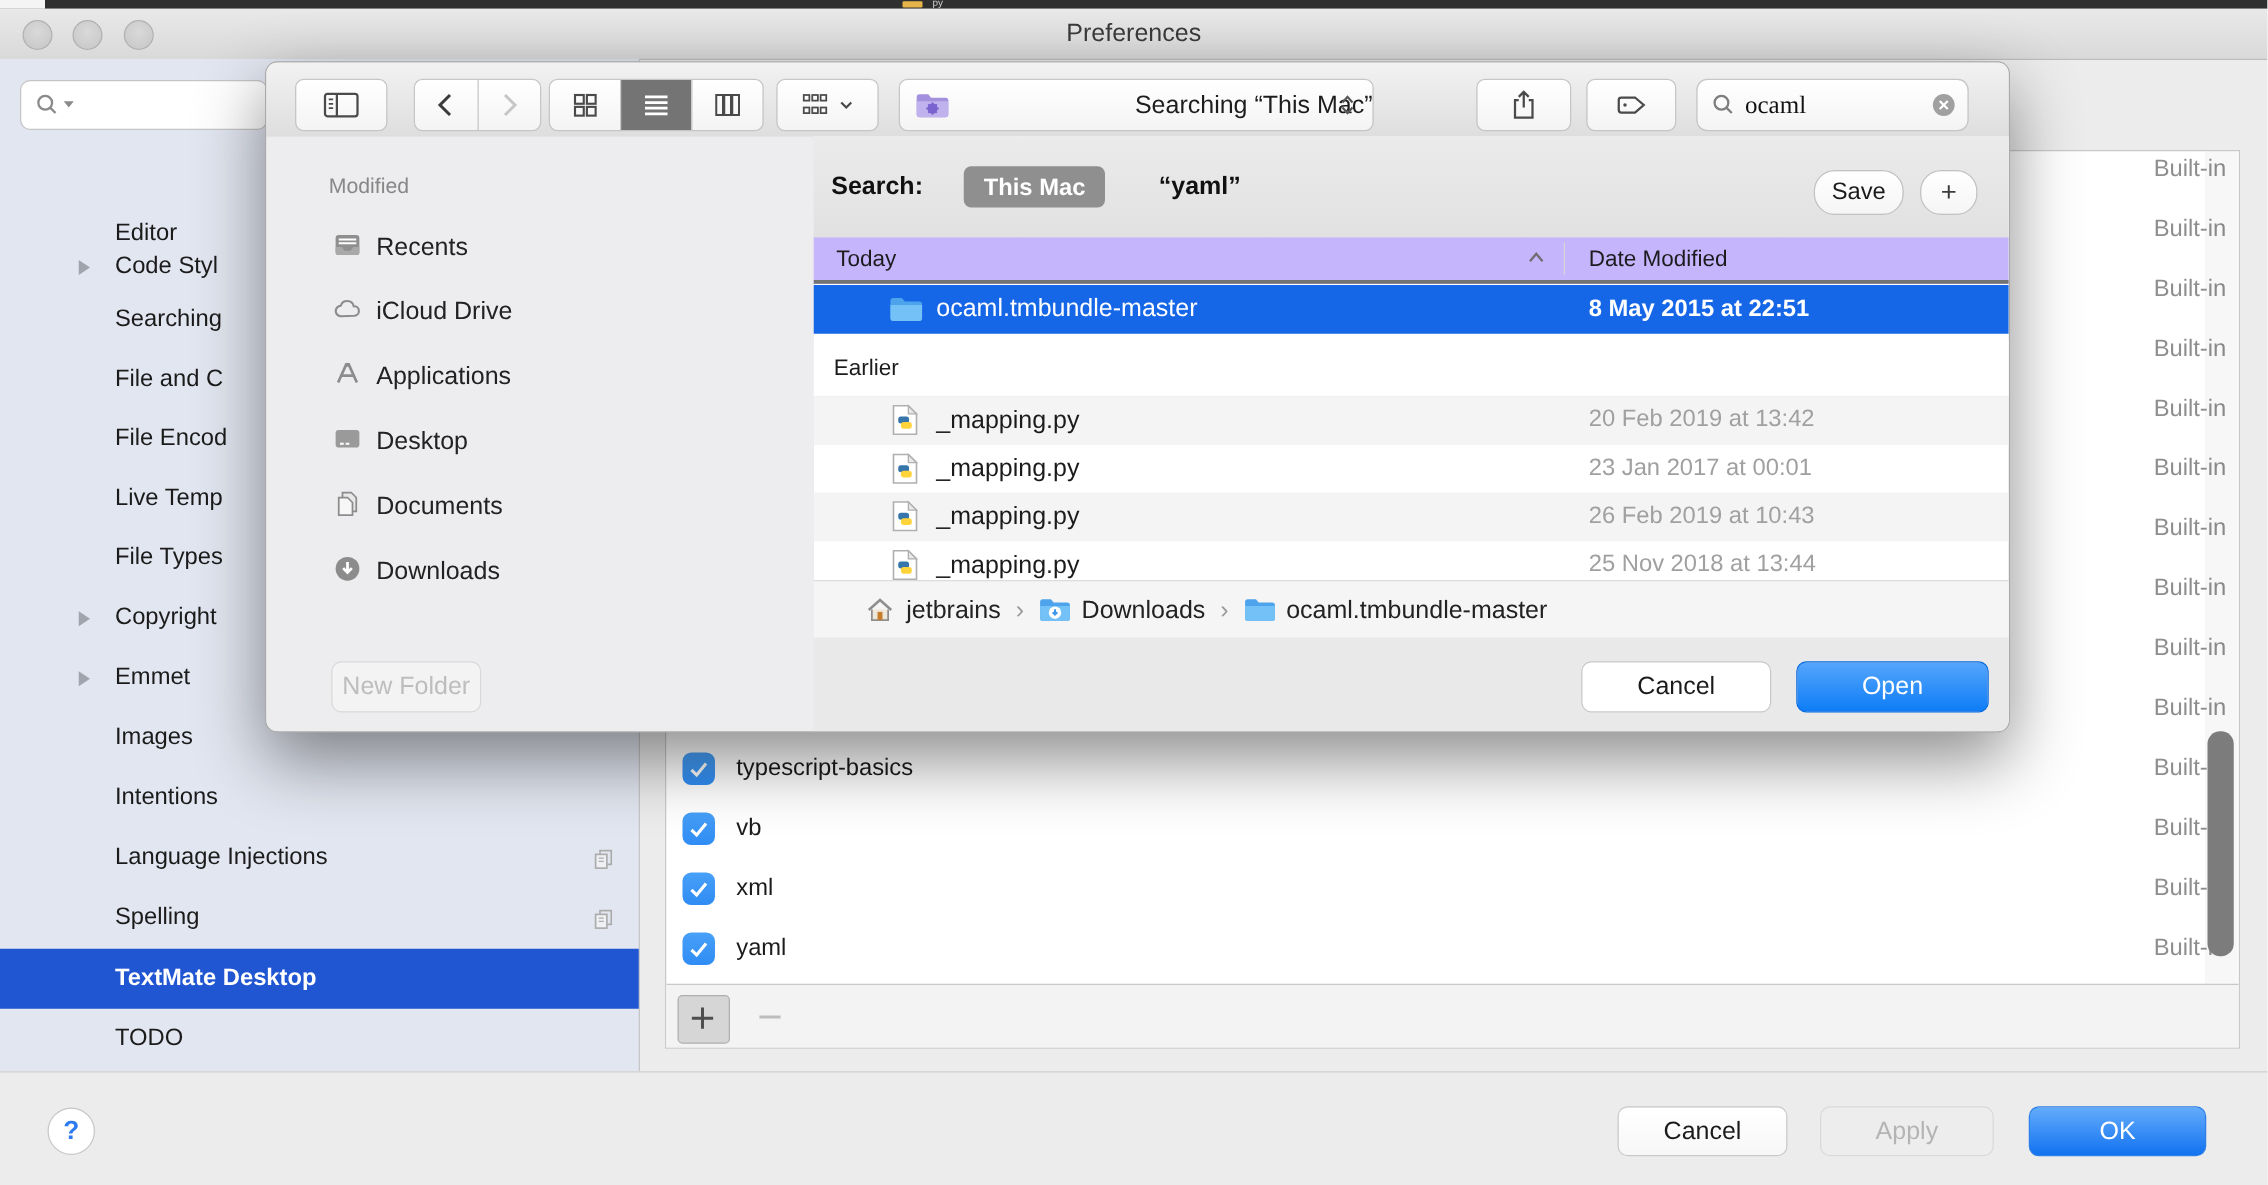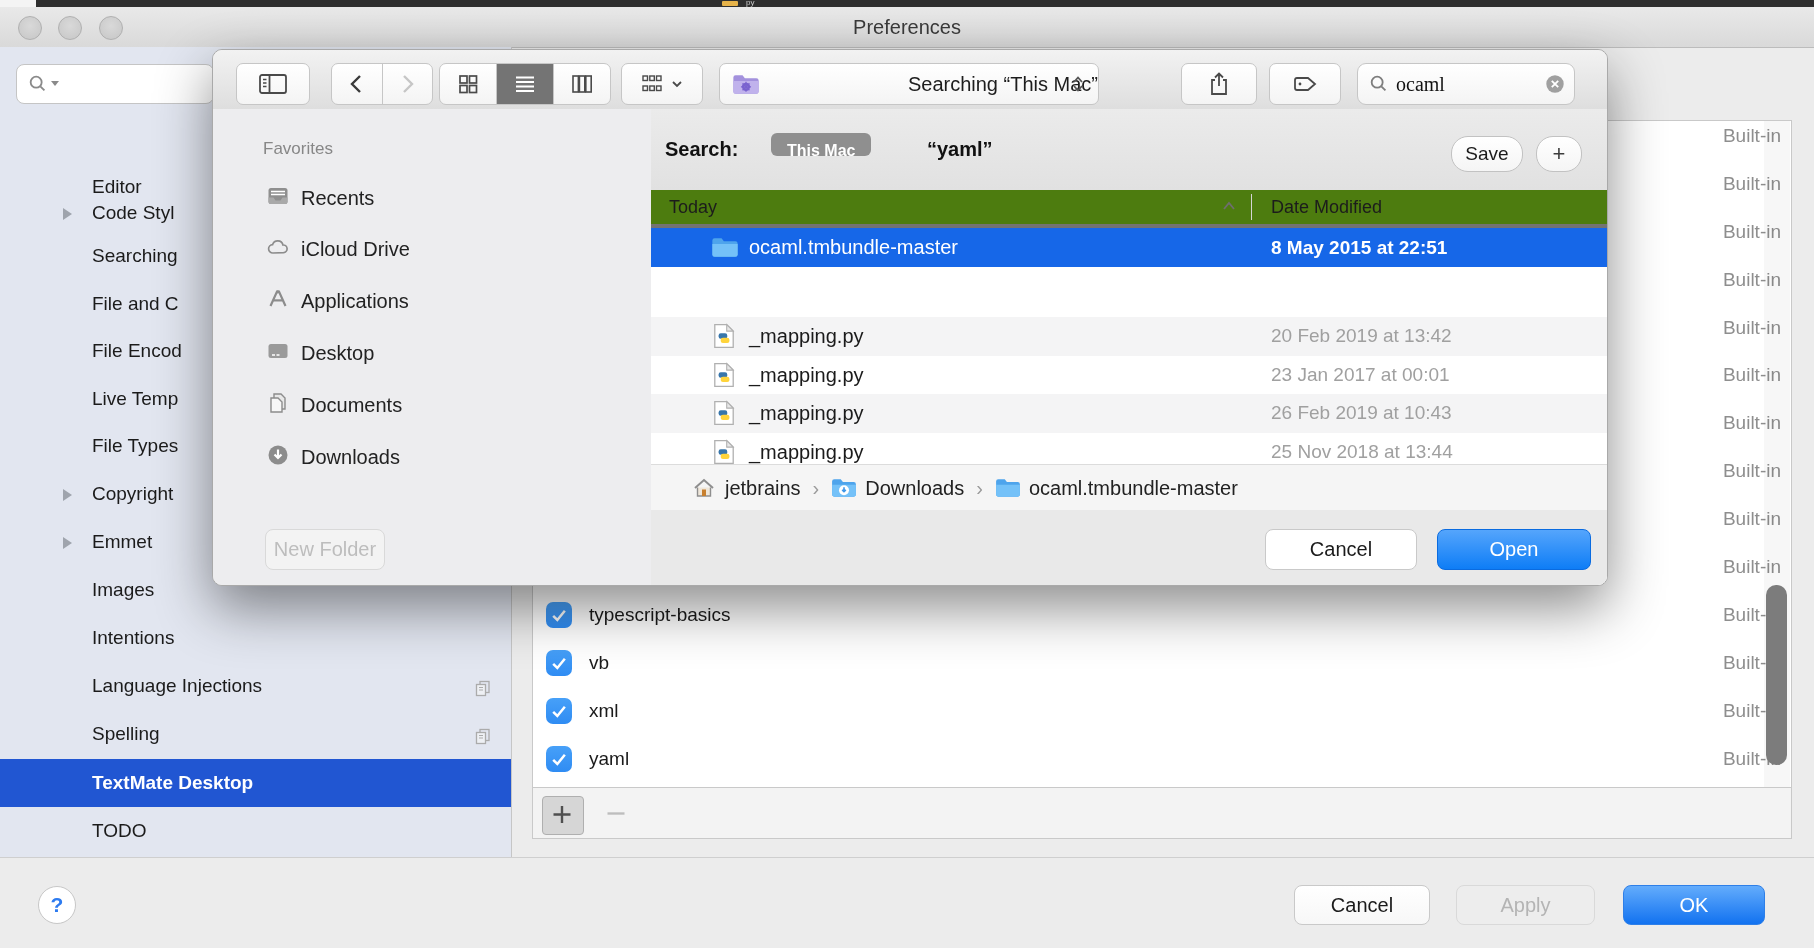--- a/index.html
+++ b/index.html
@@ -126,29 +126,29 @@
   .fav-items .fav:nth-child(5){top:280px}
   .fav-items .fav:nth-child(6){top:332px}
   .newfolder-btn{position:absolute;left:52px;top:420px;width:118px;height:39px;border-radius:8px;
                  background:#f3f3f3;border:1px solid #d9d9d9;color:#bdbdbd;font-size:20px;text-align:center;line-height:39px}
 
   
   .dlg-content{position:absolute;left:438px;top:59px;width:956px;height:476px;background:#fff}
   .search-band{position:absolute;left:0;top:0;right:0;height:81px;background:linear-gradient(#ebebeb,#e1e1e1);
                border-bottom:1px solid #c9c9c9}
   .search-band .slabel{position:absolute;left:14px;top:0;height:81px;line-height:81px;font-size:20px;font-weight:700;color:#111}
-  .scope-pill{position:absolute;left:120px;top:24px;height:23px;line-height:35px;padding:0 16px;border-radius:6px;
-              background:#8f8f8f;color:#fff;font-size:16px;font-weight:700}
+  .scope-pill{position:absolute;left:120px;top:24px;height:33px;line-height:35px;padding:0 16px;border-radius:6px;
+              background:#8f8f8f;color:#fff;font-size:19px;font-weight:700}
   .term{position:absolute;left:276px;top:0;height:81px;line-height:81px;font-size:20px;font-weight:700;color:#111}
   .pill-btn{position:absolute;top:27px;height:34px;border-radius:17px;background:linear-gradient(#ffffff,#f5f5f5);
             border:1px solid #c2c2c2;font-size:19px;color:#1b1b1b;text-align:center;line-height:33px}
   .save-btn{left:800px;width:70px}
   .add-btn{left:885px;width:44px;font-size:22px;color:#3c3c3c}
 
-  .lheader{position:absolute;left:0;top:81px;right:0;height:34px;background:#4d7c0f;border-bottom:7px solid #737373}
+  .lheader{position:absolute;left:0;top:81px;right:0;height:34px;background:#c4b5fd;border-bottom:3px solid #737373}
   .lheader .hname{position:absolute;left:18px;top:0;height:34px;line-height:34px;font-size:18px;color:#1c1c1c;font-weight:500}
   .lheader .sort{position:absolute;left:570px;top:10px}
   .lheader .hdiv{position:absolute;left:600px;top:4px;bottom:4px;width:1px;background:#d5d5d5}
   .lheader .hdate{position:absolute;left:620px;top:0;height:34px;line-height:34px;font-size:18px;color:#1c1c1c;font-weight:500}
 
   .selrow{position:absolute;left:0;top:119px;right:0;height:39px;background:#1667e8;color:#fff}
   .selrow .fico{position:absolute;left:60px;top:8px}
   .selrow .fname{position:absolute;left:98px;top:0;height:39px;line-height:39px;font-size:20px;font-weight:500}
   .selrow .fdate{position:absolute;left:620px;top:0;height:39px;line-height:39px;font-size:19px;font-weight:600}
 
@@ -551,21 +551,21 @@
       </svg>
       <input value="ocaml" style="">
       <svg class="clr" width="22" height="22" viewBox="0 0 24 24">
         <circle cx="12" cy="12" r="9.5" fill="#a0a0a0"></circle>
         <path d="M8.5 8.5l7 7M15.5 8.5l-7 7" stroke="#fff" stroke-width="2"></path>
       </svg>
     </div>
   </div>
 
   <div class="dlg-side">
-    <div class="fav-head">Favorites</div>
+    <div class="fav-head">Modified</div>
     <div class="fav-items">
         <div class="fav">
     <span class="fico"><svg width="26" height="24" viewBox="0 0 24 24">
               <use href="#recents-icon"></use>
             </svg></span>
     <span class="flabel">Recents</span>
   </div>
         <div class="fav">
     <span class="fico"><svg width="26" height="24" viewBox="0 0 24 24">
               <use href="#icloud-icon"></use>
@@ -619,20 +619,23 @@
     </div>
 
     <div class="selrow">
       <svg class="fico" width="28" height="23" viewBox="0 0 24 20">
         <use href="#folder-icon"></use>
       </svg>
       <span class="fname">ocaml.tmbundle-master</span>
       <span class="fdate">8 May 2015 at 22:51</span>
     </div>
 
+    <div class="earlier">
+      <span>Earlier</span>
+    </div>
 
     <div class="flist">
         <div class="file-row">
     <svg class="pico" width="22" height="26" viewBox="0 0 20 24">
       <use href="#python-icon"></use>
     </svg>
     <span class="fname">_mapping.py</span>
     <span class="fdate">20 Feb 2019 at 13:42</span>
   </div>
         <div class="file-row">

